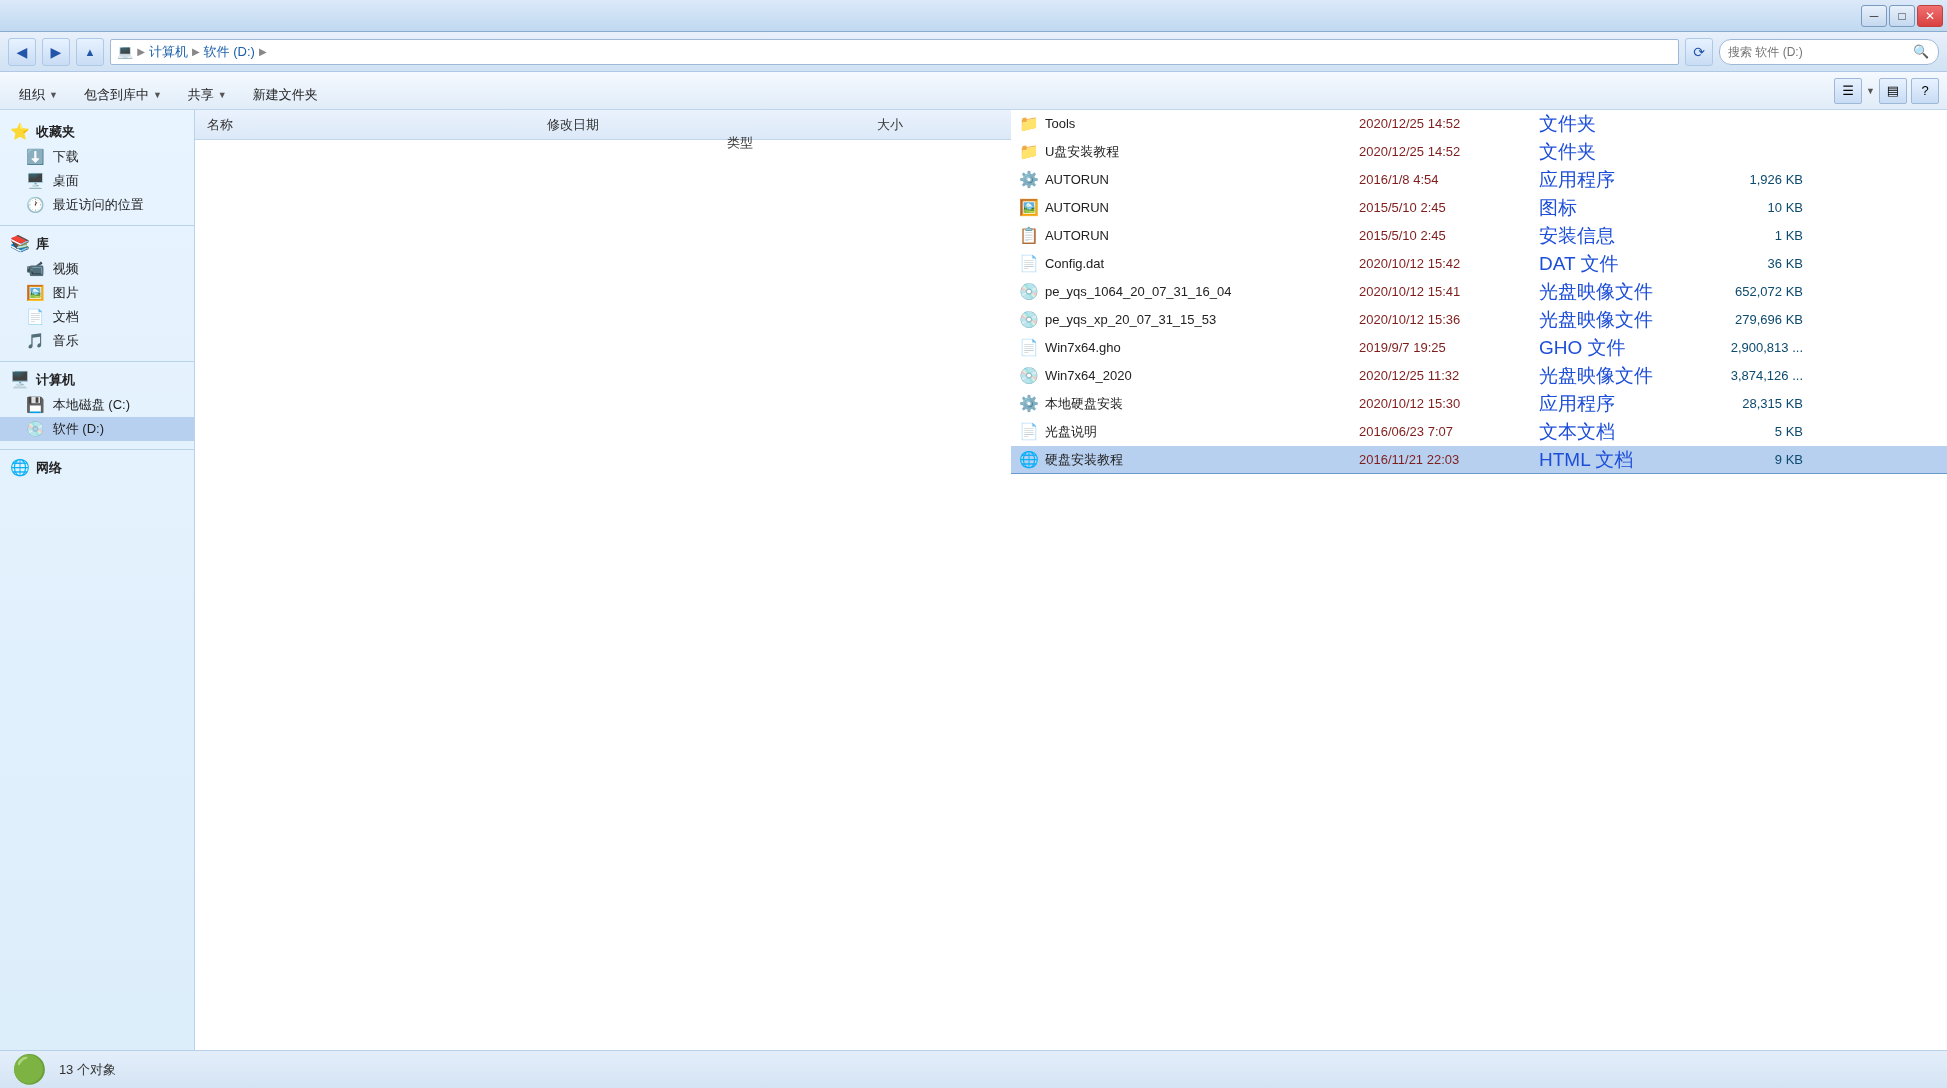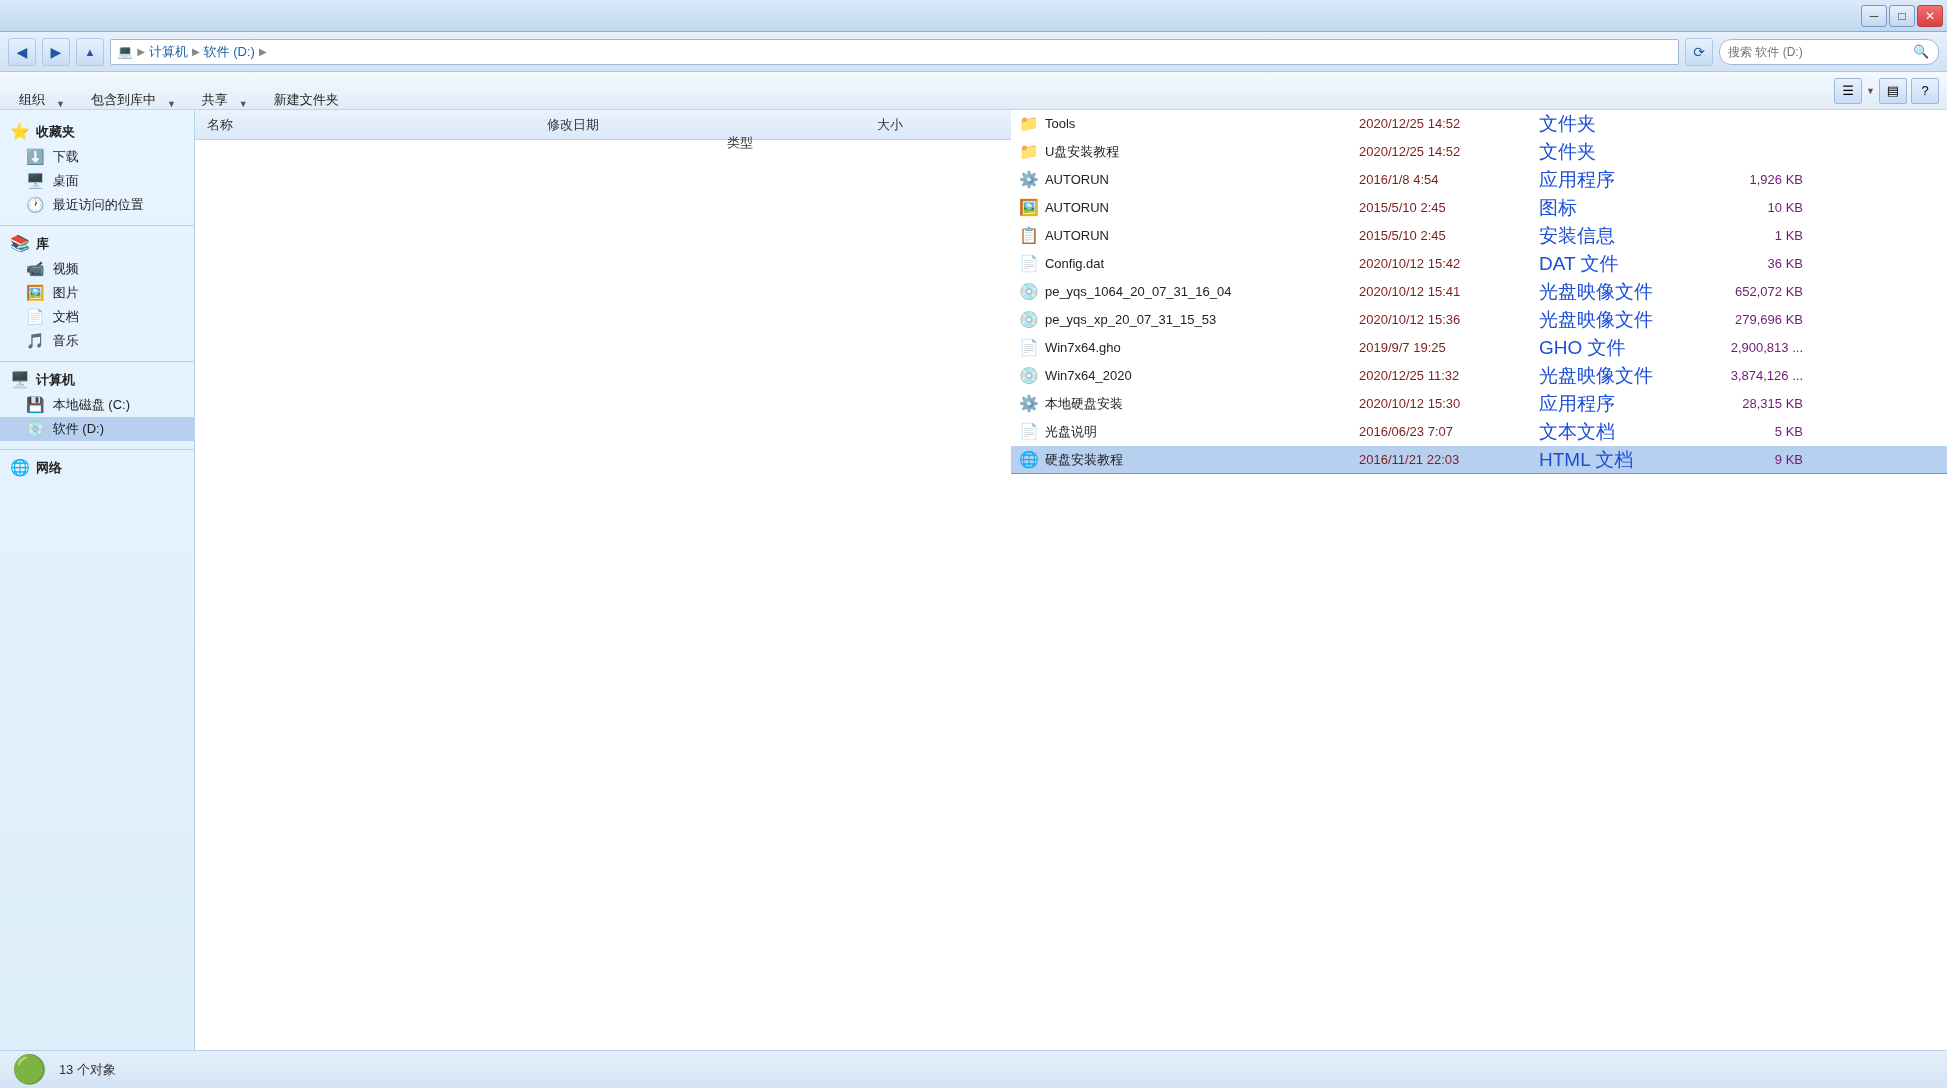--- a/index.html
+++ b/index.html
@@ -128,22 +128,22 @@
       gap: 4px;
     }
     .toolbar-btn {
       height: 30px;
       padding: 0 10px;
       border: 1px solid transparent;
       border-radius: 3px;
       background: transparent;
       cursor: pointer;
       display: flex;
-      align-items: flex-end;
-      gap: 11px;
+      align-items: center;
+      gap: 4px;
       font-size: 13px;
       color: #222;
       margin-top: 8px;
     }
     .toolbar-right {
       margin-left: auto;
       display: flex;
       align-items: center;
       gap: 4px;
     }
@@ -270,21 +270,21 @@
       color: #7f1d1d;
     }
     .file-type-cell {
       width: 150px;
       font-size: 19px;
       color: #1d4ed8;
     }
     .file-size-cell {
       width: 130px;
       font-size: 13px;
-      color: #701a75;
+      color: #0c4a6e;
       text-align: right;
       padding-right: 16px;
     }
     .file-icon { font-size: 16px; flex-shrink: 0; }
 
     
     .status-bar {
       background: linear-gradient(to bottom, #e4eefa, #d4e4f4);
       border-top: 1px solid #b8d0ea;
       height: 38px;

